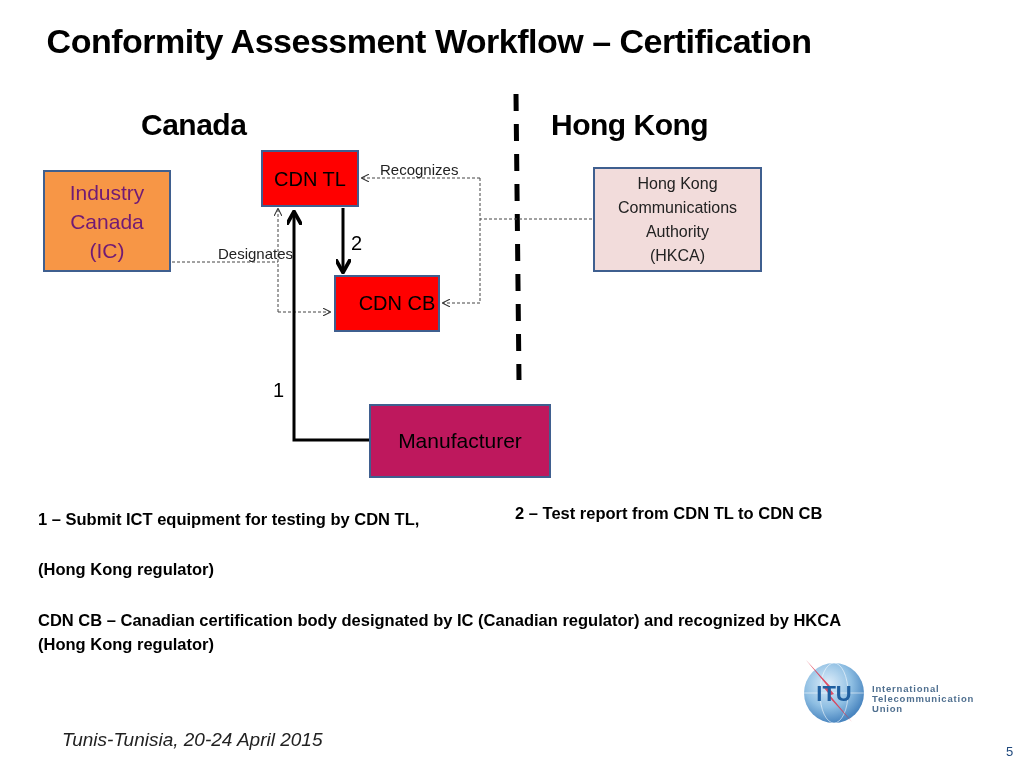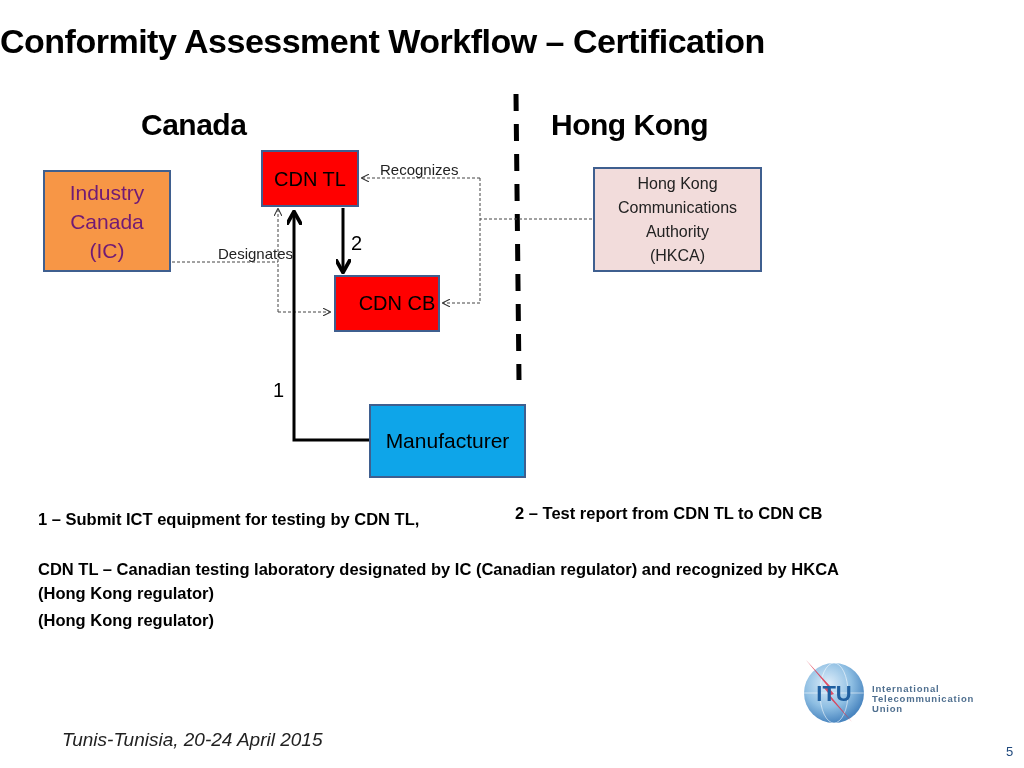--- a/index.html
+++ b/index.html
@@ -1,29 +1,29 @@
 <!DOCTYPE html>
 <html><head>
 <meta charset="utf-8">
 <style>
   html, body { margin:0; padding:0; }
   body { width:1024px; height:768px; background:#ffffff; position:relative; overflow:hidden;
          font-family:"Liberation Sans", sans-serif; color:#000; }
   .abs { position:absolute; }
-  .title { left:0; top:22px; width:858px; text-align:left; font-size:34px; font-weight:bold;
+  .title { left:0; top:22px; width:858px; text-align:center; font-size:34px; font-weight:bold;
            font-family:"Liberation Sans", sans-serif; letter-spacing:-0.5px; }
   .region { font-size:30px; font-weight:bold; letter-spacing:-0.5px; }
   .box { position:absolute; display:flex; align-items:center; justify-content:center; text-align:center;
          box-sizing:border-box; border:2px solid #3f5f8f; }
   .box span { display:block; }
   .ic { left:43px; top:170px; width:128px; height:102px; background:#f79646; font-size:21px; line-height:29px; color:#701a75; }
   .tl { left:261px; top:150px; width:98px; height:57px; background:#ff0000; font-size:20px; align-items:flex-start; padding-top:16px;text-align:right; }
   .cb { left:334px; top:275px; width:106px; height:57px; background:#ff0000; font-size:20px;padding-left:20px; }
   .hkca { left:593px; top:167px; width:169px; height:105px; background:#f2dcdb; font-size:16px; line-height:24px; color:#222; }
-  .mfr { left:369px; top:404px; width:157px; height:74px; background:#0ea5e9; font-size:21px; }
+  .mfr { left:369px; top:404px; width:182px; height:74px; background:#be185d; font-size:21px; }
   .lbl { font-size:15px; color:#222; }
   .num { font-size:20px; }
   .notes { left:38px; font-size:16.5px; font-weight:bold; line-height:24px; }
   .footer { left:62px; top:729px; font-size:19px; color:#222;font-style:italic; }
   .pagenum { left:1006px; top:744px; font-size:13px; color:#1f497d; }
   .logo { left:800px; top:656px; width:180px; height:70px; }
   .logo-text { font-size:9.5px; font-weight:bold; color:#4f6f8f; line-height:10px; letter-spacing:0.8px; }
 </style>
 </head>
 <body>
@@ -85,24 +85,24 @@
 </div>
 
 <div class="abs lbl" style="left:182px; top:245px;margin-left:36px;">Designates</div>
 <div class="abs lbl" style="left:380px; top:161px;">Recognizes</div>
 <div class="abs num" style="left:351px; top:232px;">2</div>
 <div class="abs num" style="left:273px; top:379px;">1</div>
 
 <div class="abs notes" style="top:501px;margin-top:6px;">1 – Submit ICT equipment for testing by CDN TL,</div>
 <div class="abs notes" style="left:515px; top:501px;">2 – Test report from CDN TL to CDN CB</div>
 <div class="abs notes" style="top:557px;">
-  <div>CDN TL – Canadian testing laboratory designated by IC (Canadian regulator) and recognized by HKCA</div>
   <div>(Hong Kong regulator)</div>
 </div>
 <div class="abs notes" style="top:608px;">
+  <div>CDN CB – Canadian certification body designated by IC (Canadian regulator) and recognized by HKCA</div>
   <div>(Hong Kong regulator)</div>
 </div>
 
 <div class="abs logo">
   <svg width="70" height="70" style="position:absolute; left:0; top:0;">
     <defs>
       <radialGradient id="globe" cx="40%" cy="35%" r="65%">
         <stop offset="0%" stop-color="#dfeefa"></stop>
         <stop offset="60%" stop-color="#8fbfe3"></stop>
         <stop offset="100%" stop-color="#4a86c0"></stop>

